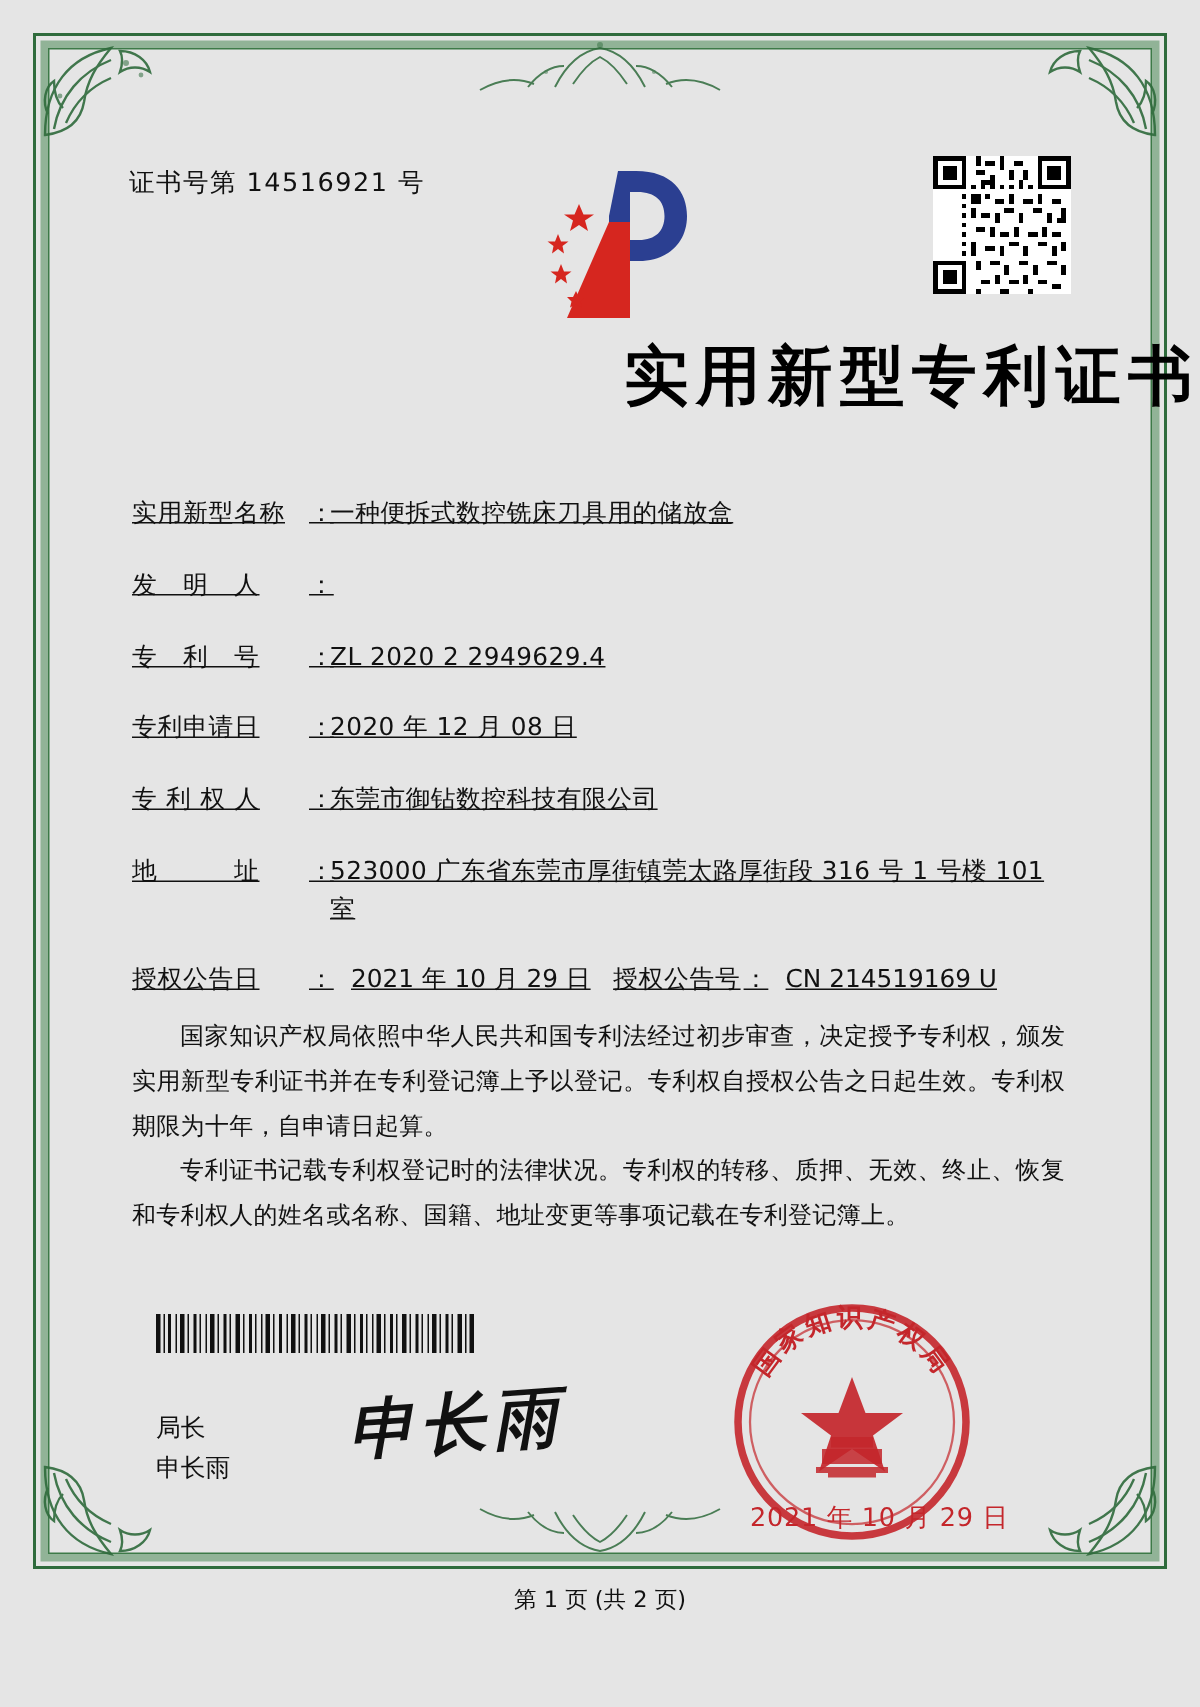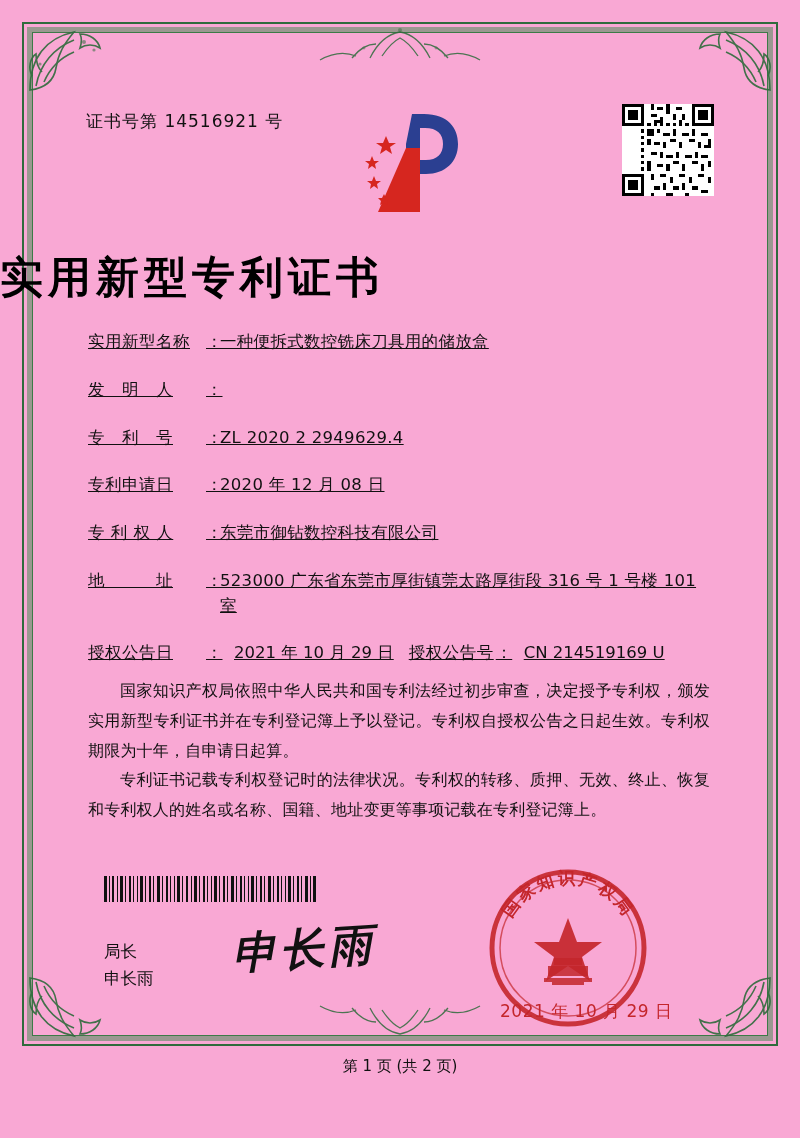--- a/index.html
+++ b/index.html
@@ -7,21 +7,21 @@
     padding: 0;
     background: #ffffff;
   }
   body {
     font-family: "DejaVu Sans", "Liberation Sans", sans-serif;
   }
   .page {
     position: relative;
     width: 800px;
     height: 1138px;
-    background: #f9a8d4;
+    background: #e5e5e5;
     overflow: hidden;
   }
 
   
   .border-outer {
     position: absolute;
     left: 22px;
     top: 22px;
     width: 756px;
     height: 1024px;
@@ -97,22 +97,22 @@
     top: 104px;
     width: 92px;
     height: 92px;
   }
 
   
   .title {
     position: absolute;
     left: 0;
     right: 0;
-    top: 249px;
-    text-align: left;
+    top: 222px;
+    text-align: right;
     font-family: "DejaVu Sans", "Liberation Sans", sans-serif;
     font-size: 43px;
     font-weight: bold;
     letter-spacing: 5px;
     color: #000;
   }
 
   
   .fields {
     position: absolute;

